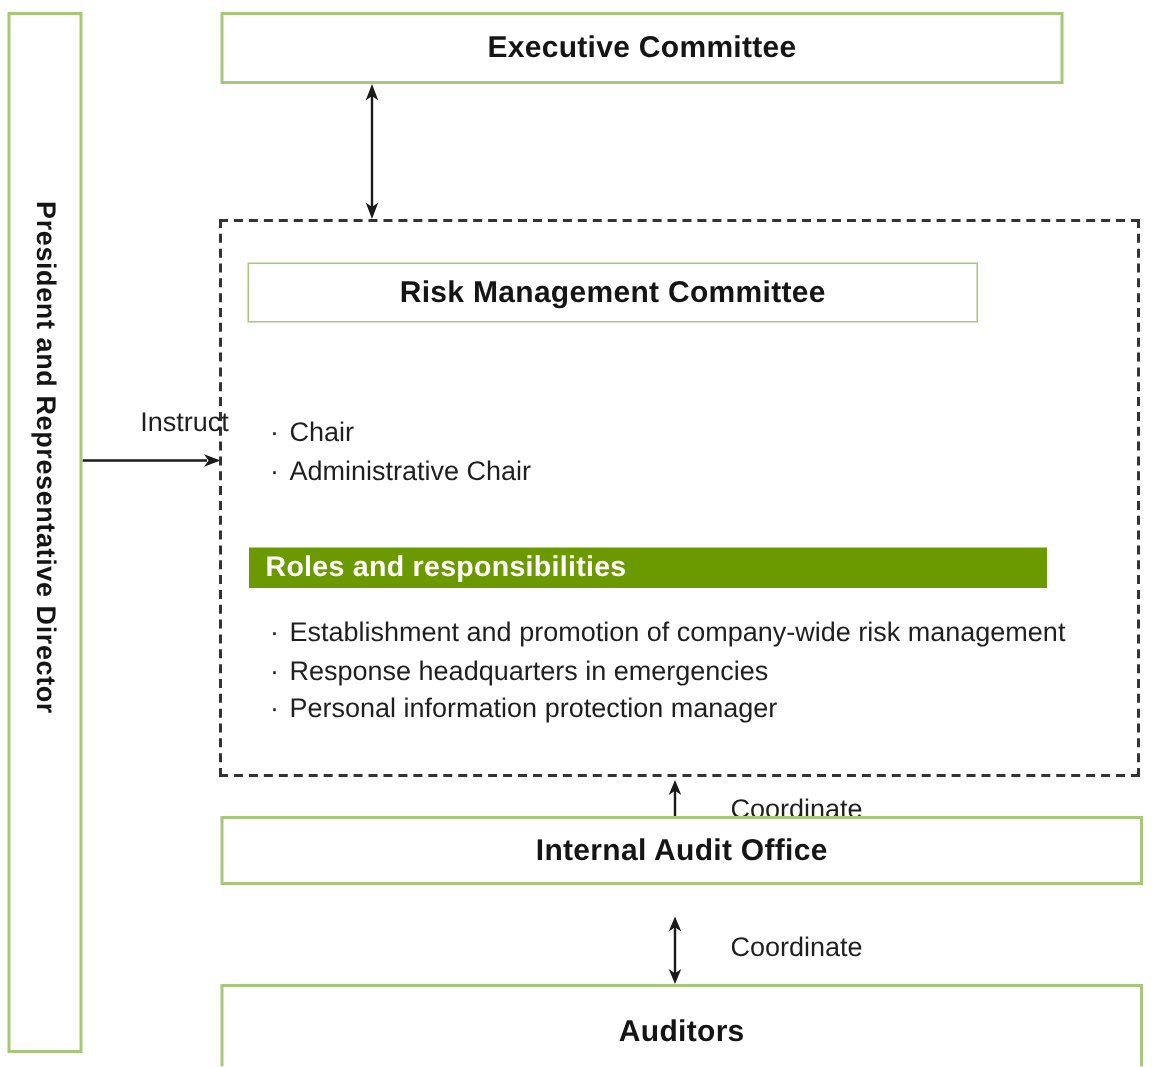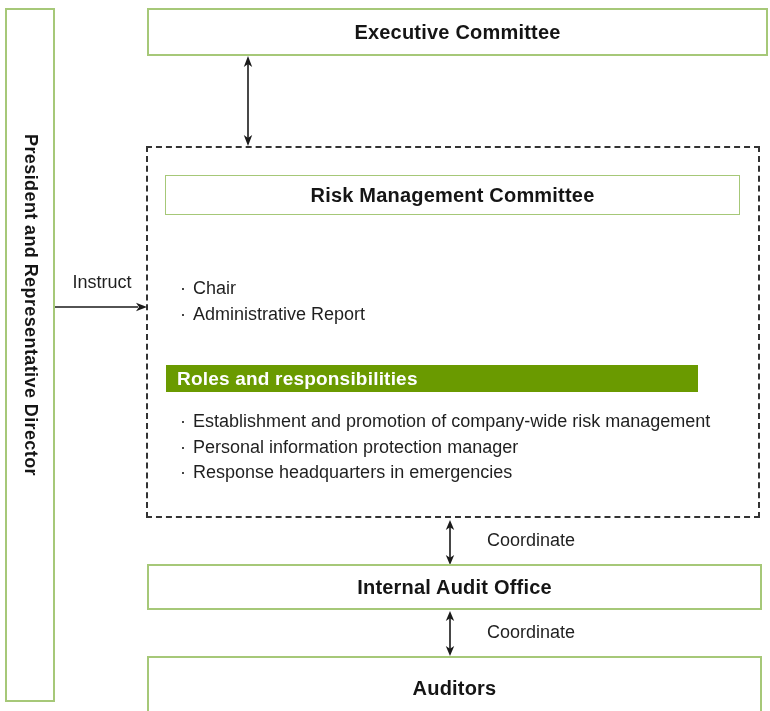--- a/index.html
+++ b/index.html
@@ -13,26 +13,26 @@
     border:2px solid var(--box-border-green,#a6c878);
     display:flex; align-items:center; justify-content:center;
   }
   .title-box { font-size:20px; font-weight:600; color:#151515; letter-spacing:0.2px; }
   .president-box { left:5px; top:8px; width:50px; height:694px; }
   .vtext {
     position:absolute; left:30px; top:305px; white-space:nowrap;
     transform:translate(-50%,-50%) rotate(90deg);
     font-size:18px; font-weight:600; color:#151515; letter-spacing:0.4px;
   }
-  .exec-box { left:147px; top:8px; width:621px; height:48px; }
+  .exec-box { left:147px; top:8px; width:562px; height:48px; }
   .dashed-box {
     position:absolute; left:146px; top:146px; width:614px; height:372px;
     box-sizing:border-box; border:2px dashed var(--dashed-border,#333333); background:transparent;
   }
-  .rmc-box { left:165px; top:175px; width:575px; height:40px; border-width:1.5px; }
+  .rmc-box { left:165px; top:175px; width:487px; height:40px; border-width:1.5px; }
   .bar {
     position:absolute; background:var(--header-bar-green,#6a9a00); color:#ffffff;
     font-size:19px; font-weight:600; display:flex; align-items:center;
     padding-left:11px; box-sizing:border-box; letter-spacing:0.2px;
   }
   .comp-bar  { left:166px; top:236px; width:576px; height:27px; }
   .roles-bar { left:166px; top:365px; width:532px; height:27px; }
   .items { position:absolute; list-style:none; margin:12px; padding:0; font-size:18px; color:var(--text-dark,#1f1f1f); }
   .items li { line-height:25.5px; white-space:nowrap; }
   .dot { margin-right:7px; }
@@ -40,24 +40,24 @@
   .roles-items { left:168px; top:397px; }
   .arrow { position:absolute; }
   .arrow line { stroke:var(--arrow-black,#1a1a1a); stroke-width:1.6; }
   .arrow polygon { fill:var(--arrow-black,#1a1a1a); }
   .report-arrow  { left:240px; top:56px; }
   .instruct-arrow{ left:55px;  top:299px; }
   .coord-arrow-1 { left:442px; top:520px; }
   .coord-arrow-2 { left:442px; top:611px; }
   .label { position:absolute; font-size:18px; color:var(--text-dark,#1f1f1f); white-space:nowrap; }
   .report-label   { left:266px; top:78px; line-height:22px; }
-  .instruct-label { left:102px; top:282px; transform:translate(-50%,-50%); }
+  .instruct-label { left:123px; top:282px; transform:translate(-50%,-50%); }
   .coord-label-1  { left:487px; top:540px; transform:translateY(-50%); }
   .coord-label-2  { left:487px; top:632px; transform:translateY(-50%); }
-  .iao-box      { left:147px; top:564px; width:615px; height:46px; }
+  .iao-box      { left:147px; top:544px; width:615px; height:46px; }
   .auditors-box { left:147px; top:656px; width:615px; height:64px; }
 </style>
 </head>
 <body>
 
 <div class="canvas">
 
   <div class="gbox president-box"></div>
   <span class="vtext">President and Representative Director</span>
 
@@ -72,30 +72,30 @@
   </svg>
 
   <div class="dashed-box"></div>
 
   <div class="gbox title-box rmc-box">
     <span>Risk Management Committee</span>
   </div>
 
   <ul class="items comp-items">
     <li><span class="dot">·</span><span>Chair</span></li>
-    <li><span class="dot">·</span><span>Administrative Report</span></li>
+    <li><span class="dot">·</span><span>Administrative Chair</span></li>
   </ul>
 
   <div class="bar roles-bar">
     <span>Roles and responsibilities</span>
   </div>
   <ul class="items roles-items">
     <li><span class="dot">·</span><span>Establishment and promotion of company-wide risk management</span></li>
+    <li><span class="dot">·</span><span>Response headquarters in emergencies</span></li>
     <li><span class="dot">·</span><span>Personal information protection manager</span></li>
-    <li><span class="dot">·</span><span>Response headquarters in emergencies</span></li>
   </ul>
 
   <svg class="arrow instruct-arrow" width="92" height="16" viewBox="0 0 92 16">
     <line x1="0" y1="8" x2="83" y2="8"></line>
     <polygon points="92,8 81,3.8 84,8 81,12.2"></polygon>
   </svg>
   <div class="label instruct-label">Instruct</div>
 
   <svg class="arrow coord-arrow-1" width="16" height="45" viewBox="0 0 16 45">
     <line x1="8" y1="6" x2="8" y2="39"></line>

